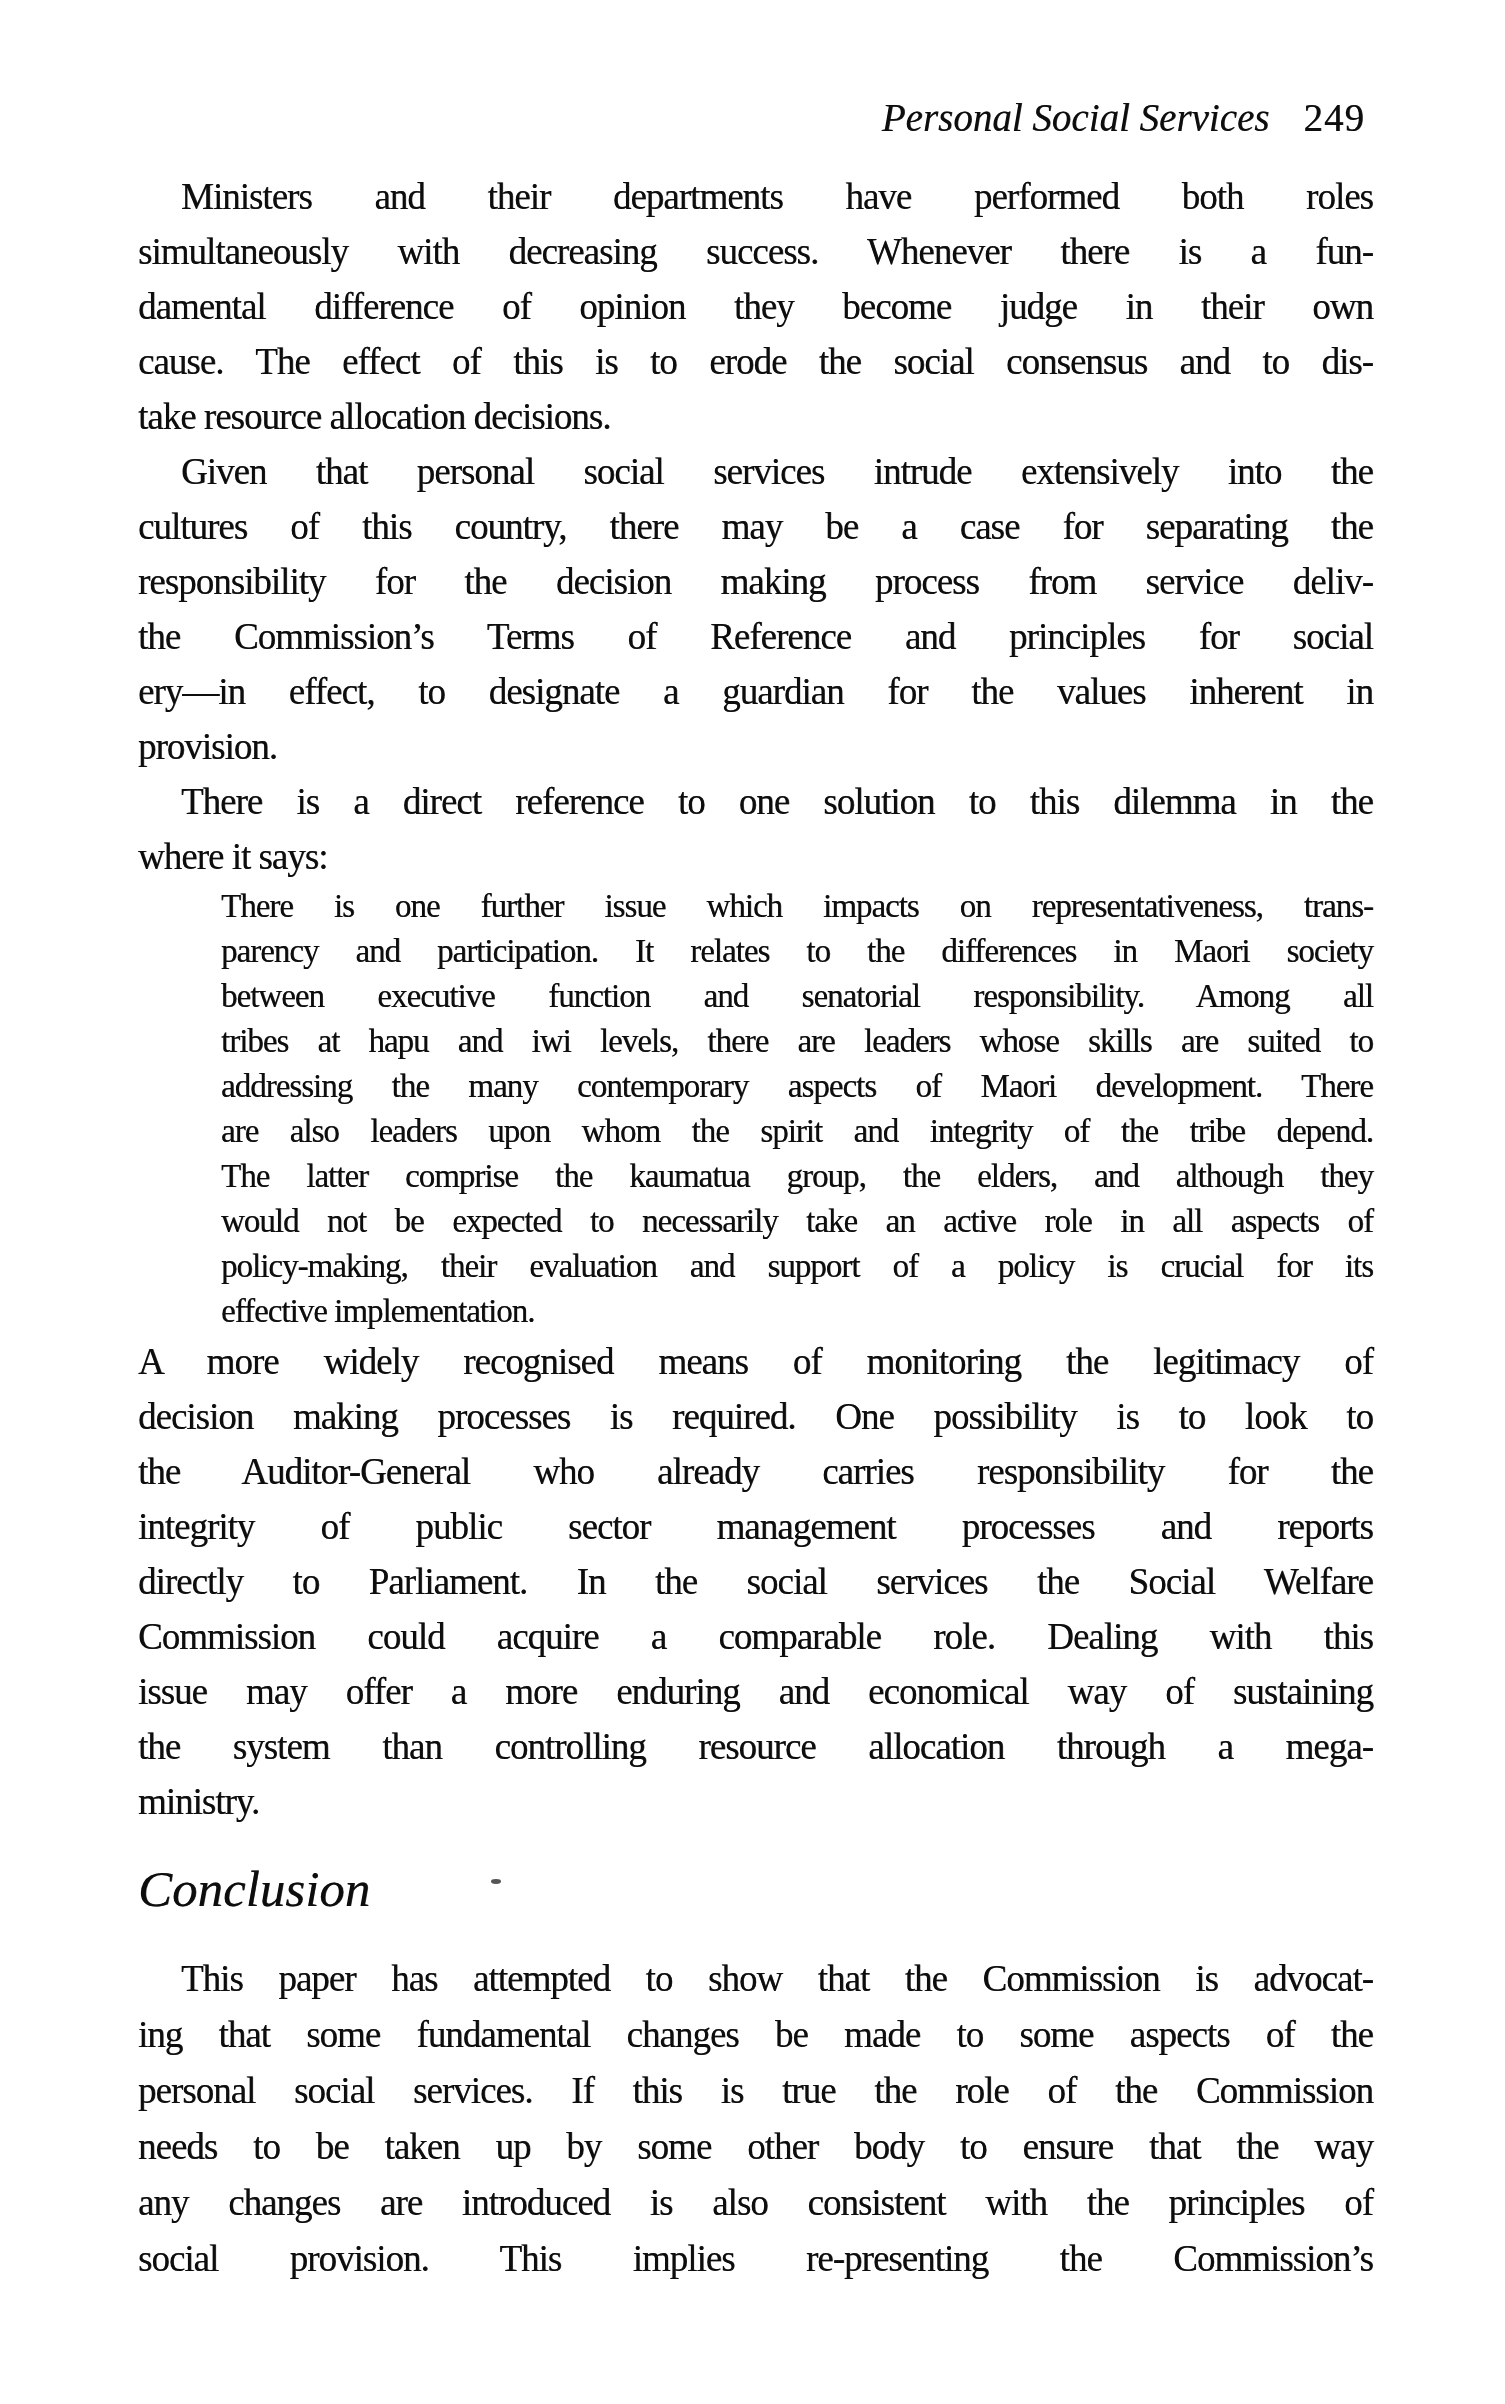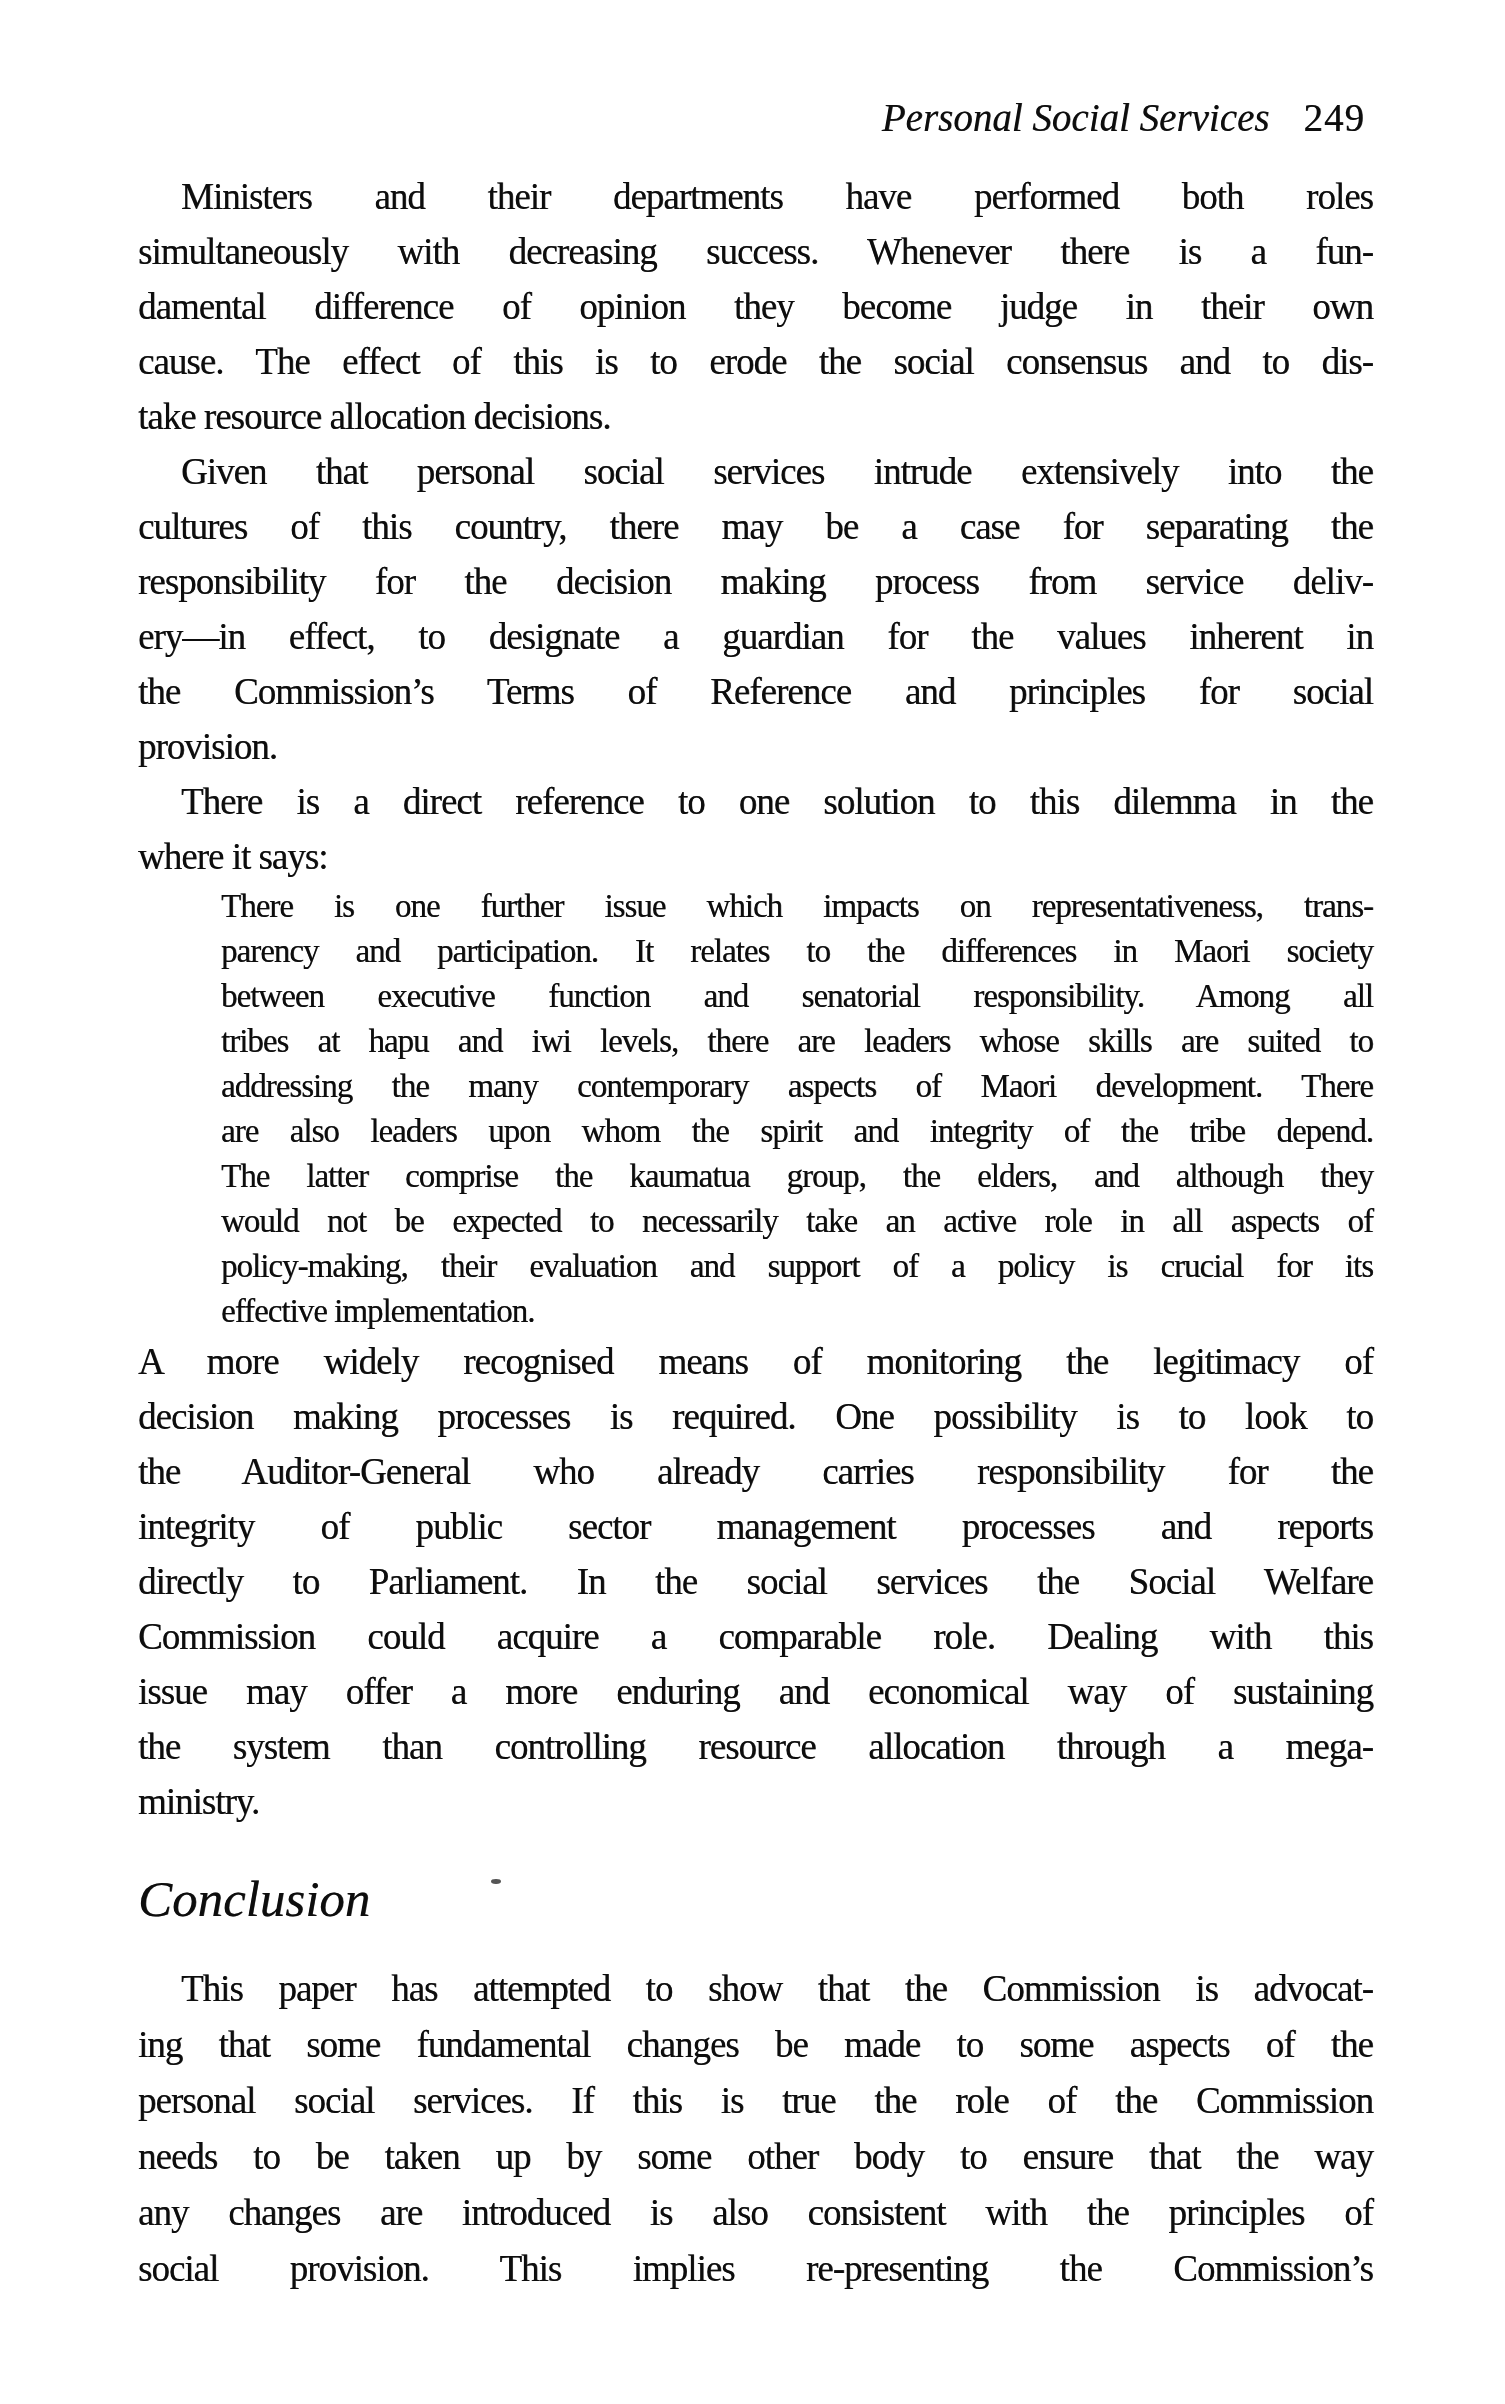--- a/index.html
+++ b/index.html
@@ -50,21 +50,21 @@
     text-align: justify;
     text-align-last: justify;
     white-space: normal;
   }
   .line.indent { text-indent: 43px; }
   .line.endline { text-align: left; text-align-last: left; }
   .section-heading {
     font-style: italic;
     font-size: 51px;
     line-height: 63px;
-    margin-top: 39px;
+    margin-top: 29px;
     letter-spacing: 0px;
   }
   .para.after-heading { margin-top: 30px; line-height: 56px; }
   .scan-speck {
     position: absolute;
     left: 491px;
     top: 1879px;
     width: 9.5px;
     height: 4.8px;
     background: #2b2b2b;
@@ -85,22 +85,22 @@
         <div class="line indent">Ministers and their departments have performed both roles</div>
         <div class="line">simultaneously with decreasing success. Whenever there is a fun-</div>
         <div class="line">damental difference of opinion they become judge in their own</div>
         <div class="line">cause. The effect of this is to erode the social consensus and to dis-</div>
         <div class="line endline">take resource allocation decisions.</div>
       </div>
       <div class="para">
         <div class="line indent">Given that personal social services intrude extensively into the</div>
         <div class="line">cultures of this country, there may be a case for separating the</div>
         <div class="line">responsibility for the decision making process from service deliv-</div>
+        <div class="line">the Commission’s Terms of Reference and principles for social</div>
         <div class="line">ery—in effect, to designate a guardian for the values inherent in</div>
-        <div class="line">the Commission’s Terms of Reference and principles for social</div>
         <div class="line endline">provision.</div>
       </div>
       <div class="para">
         <div class="line indent">There is a direct reference to one solution to this dilemma in the</div>
         <div class="line endline">where it says:</div>
       </div>
       <div class="quote">
         <div class="line">There is one further issue which impacts on representativeness, trans-</div>
         <div class="line">parency and participation. It relates to the differences in Maori society</div>
         <div class="line">between executive function and senatorial responsibility. Among all</div>

